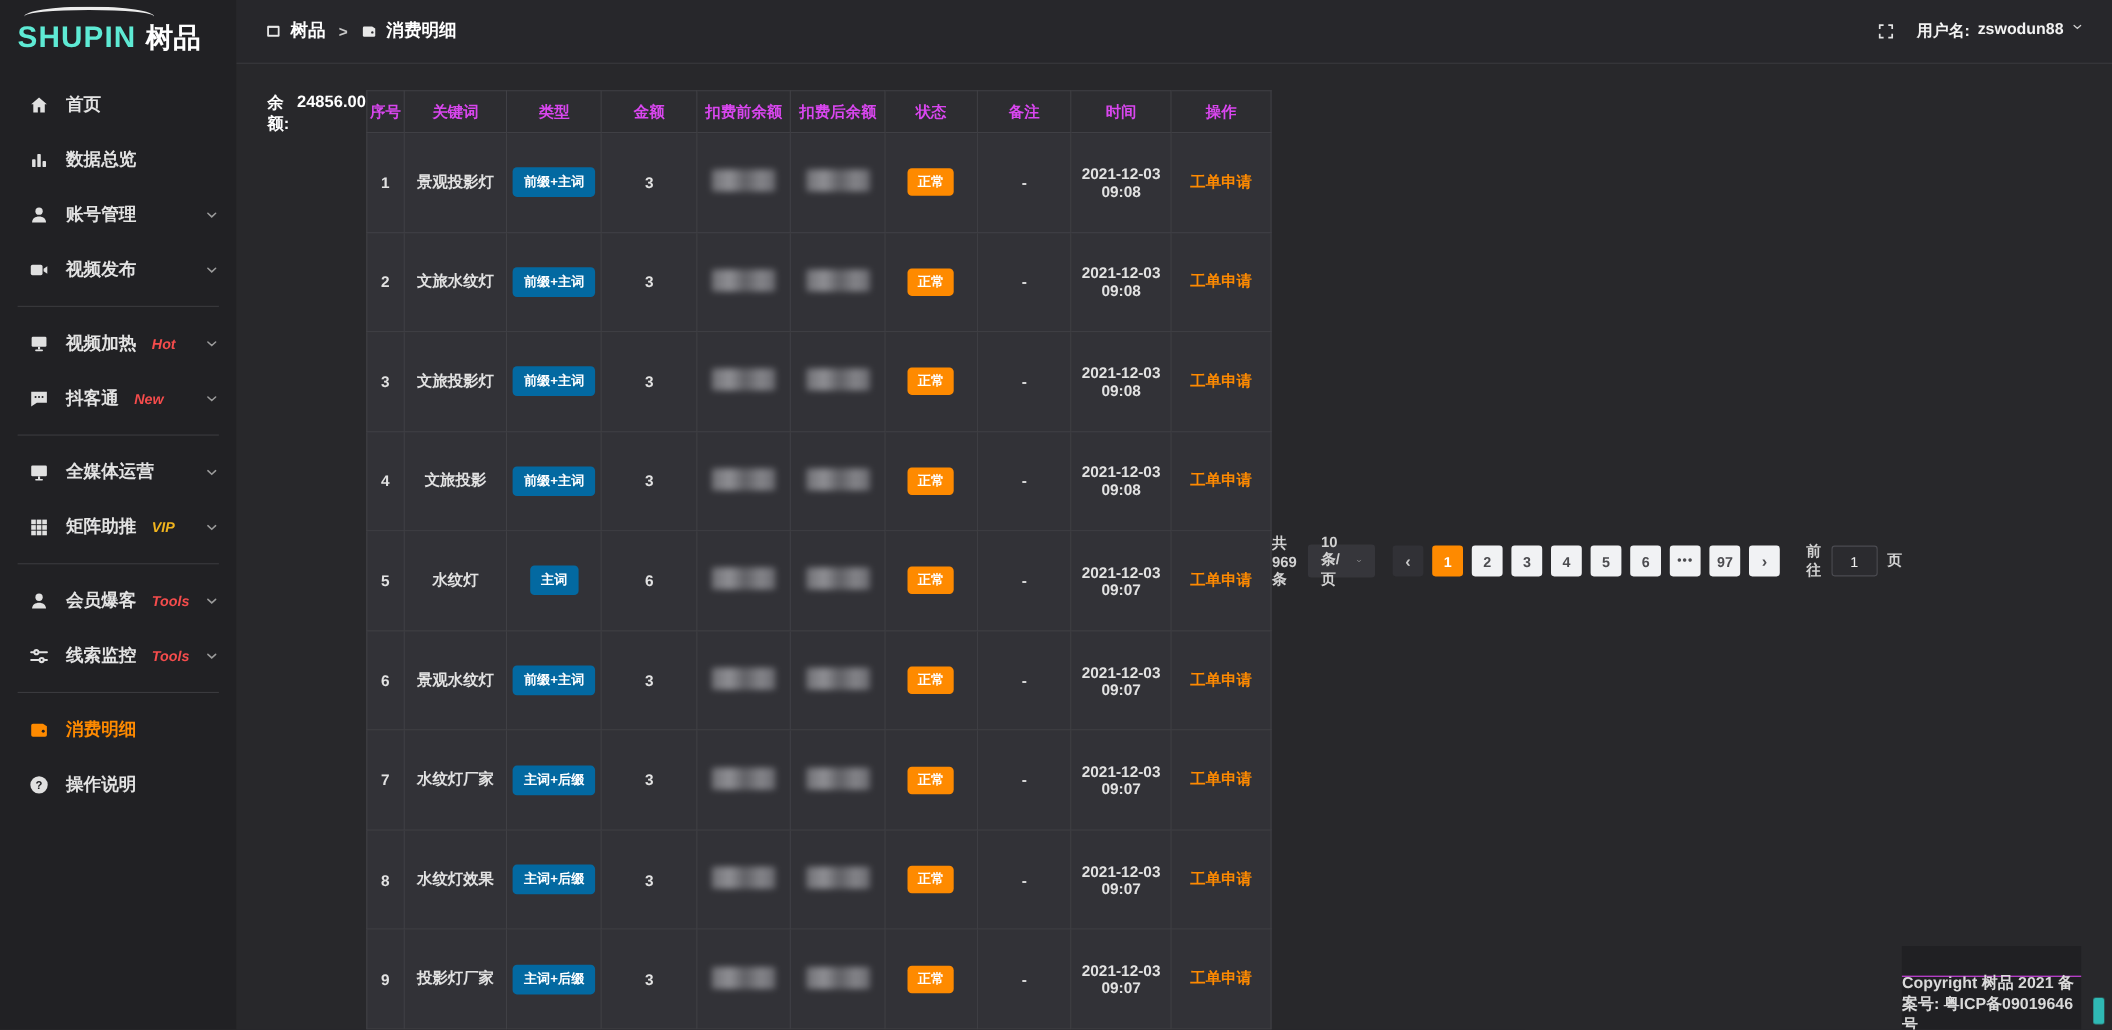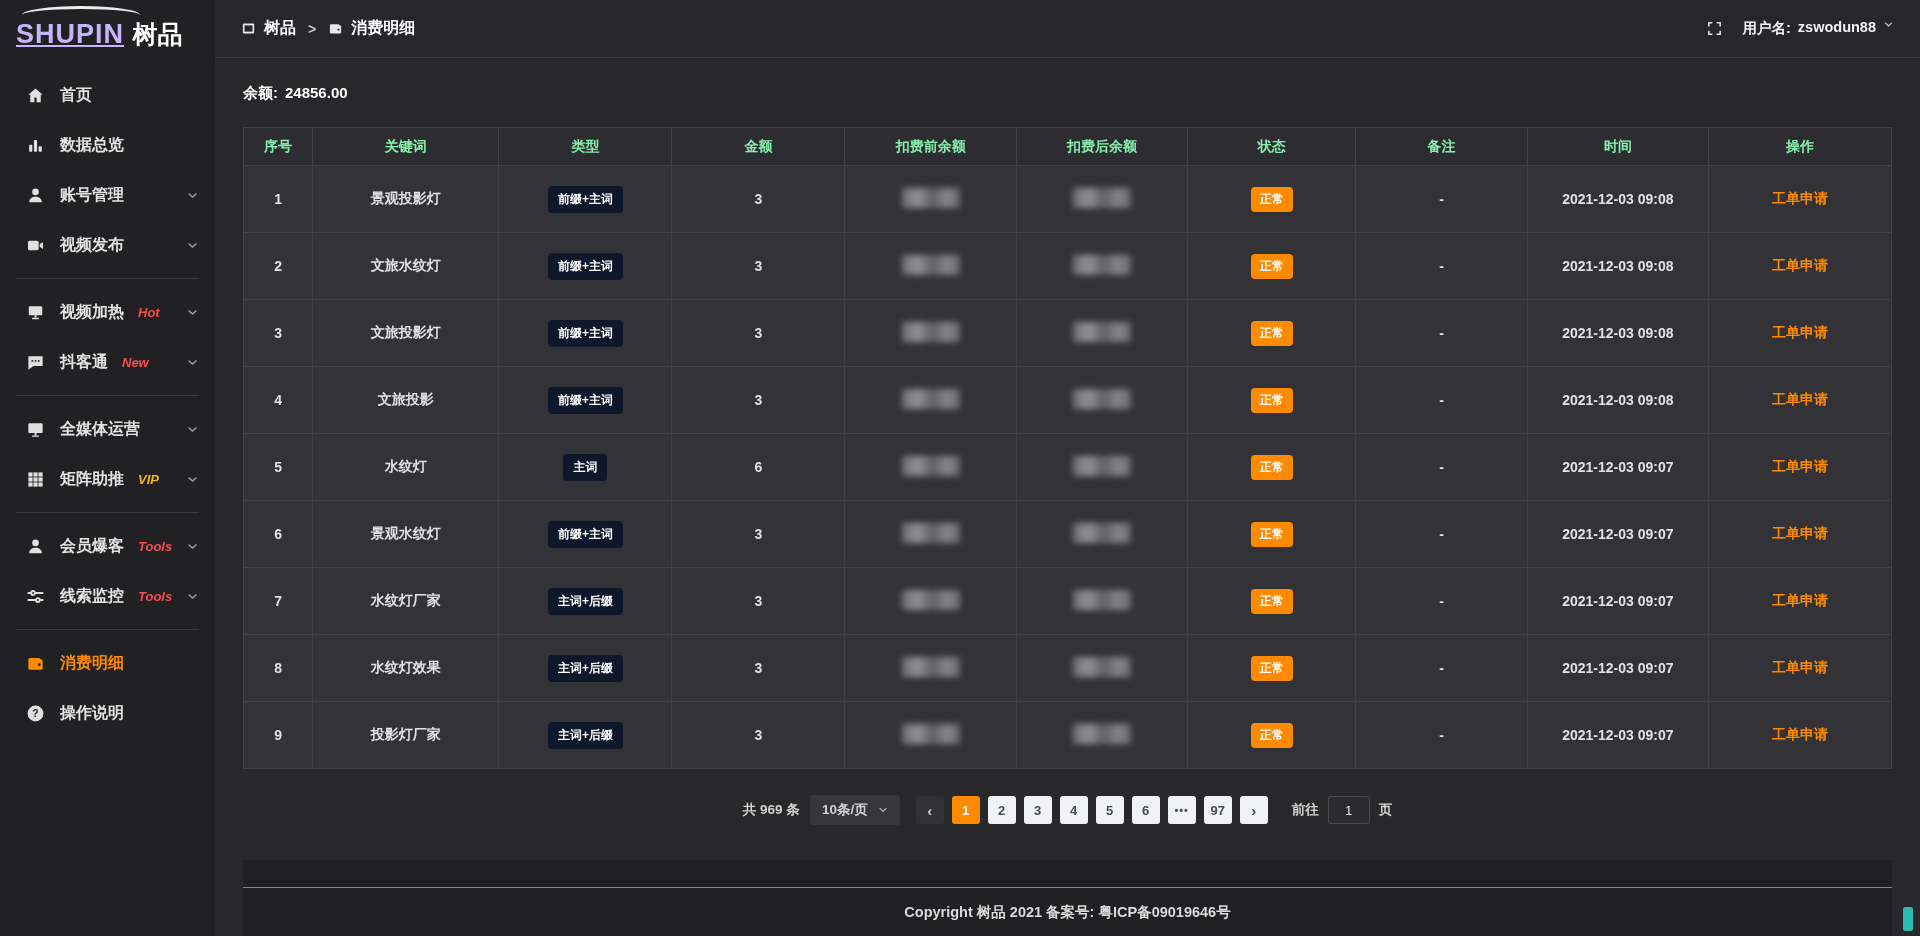--- a/index.html
+++ b/index.html
@@ -7,21 +7,21 @@
     font-family:"Liberation Sans","DejaVu Sans",sans-serif;
     background:#28282b; color:#e4e4e4; }
   .app { display:flex; width:1920px; height:936px; }
 
   
   .sidebar { width:215px; min-width:215px; height:936px; background:#212124;
     display:flex; flex-direction:column; }
   .logo { position:relative; height:64px; padding:18px 0 0 16px; cursor:pointer; }
   .logo-arc { position:absolute; top:6px; left:22px; width:118px; height:18px;
     border-top:3px solid #ececec; border-radius:50%; }
-  .logo-en { font-size:27px; font-weight:800; letter-spacing:1px; color:#c4b5fd;text-decoration:underline; }
+  .logo-en { font-size:27px; font-weight:800; letter-spacing:1px; color:#5eead4; }
   .logo-cn { font-size:25px; font-weight:800; color:#fff; margin-left:4px; }
   .menu { flex:1; padding-top:6px; }
   .menu-item { height:50px; display:flex; align-items:center;
     padding:0 16px 0 26px; font-size:16px; font-weight:600; color:#e3e3e3; cursor:pointer; }
   .mi-icon { width:19px; height:19px; margin-right:15px; color:#e0e0e0; flex:none; }
   .mi-icon svg { width:100%; height:100%; display:block; }
   .mi-badge { font-style:italic; font-weight:800; font-size:13px; margin-left:14px; }
   .mi-chevron { margin-left:auto; width:13px; height:13px; color:#9b9b9b; }
   .mi-chevron svg { width:100%; height:100%; display:block; }
   .menu-item.active, .menu-item.active .mi-icon { color:#fe8a00; }
@@ -38,32 +38,32 @@
   .crumb-icon svg { width:100%; height:100%; display:block; }
   .crumb-sep { color:#c9c9c9; font-size:14px; font-weight:700; margin:0 12px; }
   .topbar-right { margin-left:auto; display:flex; align-items:center; gap:20px; }
   .fs-btn { width:17px; height:17px; color:#e2e2e2; cursor:pointer; }
   .fs-btn svg { width:100%; height:100%; display:block; }
   .user-drop { display:flex; gap:7px; font-size:14.5px;
     font-weight:700; color:#f2f2f2; cursor:pointer; }
   .user-chevron { width:11px; height:11px; color:#cfcfcf; }
   .user-chevron svg { width:100%; height:100%; display:block; }
 
-  .main { flex:1; padding:0 28px; display:flex; flex-direction:column; }
+  .main { flex:1; padding:0 28px; display:flex; flex-direction:row; }
   .balance { margin-top:26px; font-size:15px; font-weight:800; color:#fff;
     display:flex; gap:7px; }
 
   
   table.consume { width:100%; margin-top:24px; border-collapse:collapse;
     table-layout:fixed; }
   .consume th { background:#2d2d31; border:1px solid #404045; height:38px;
-    font-size:14px; font-weight:700; color:#86efac; text-align:center; }
+    font-size:14px; font-weight:700; color:#d946ef; text-align:center; }
   .consume td { background:#323237; border:1px solid #404045; height:67px;
     font-size:14px; color:#e2e2e2; text-align:center; font-weight:600; }
-  .type-tag { display:inline-block; background:#0f172a; color:#fff;
+  .type-tag { display:inline-block; background:#0369a1; color:#fff;
     font-size:12px; font-weight:700; padding:5px 10px; border-radius:4px; }
   .status-tag { display:inline-block; background:#fe8a00; color:#fff;
     font-size:12px; font-weight:700; padding:4px 9px; border-radius:4px; }
   .blur-block { display:inline-block; width:58px; height:20px; border-radius:2px;
     opacity:.8; filter:blur(3px);
     background:linear-gradient(90deg,#7d7d82,#a8a8ad 28%,#6b6b70 52%,#9a9a9f 78%,#74747a); }
   .action-link { color:#fe8a00; font-weight:700; font-size:14px; cursor:pointer; }
 
   
   .pager { margin-top:26px; display:flex; align-items:center; justify-content:center;

